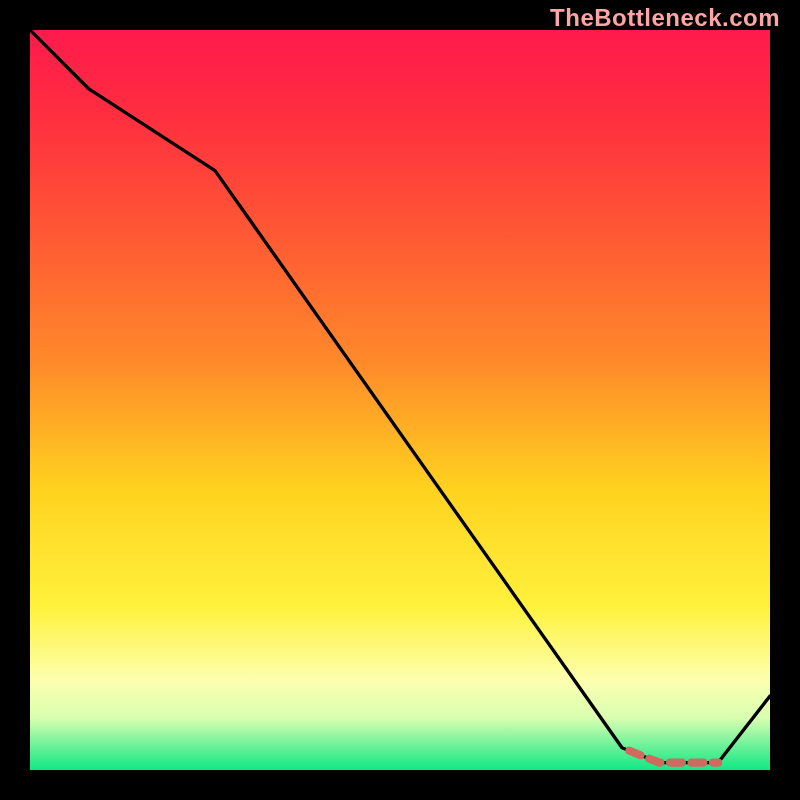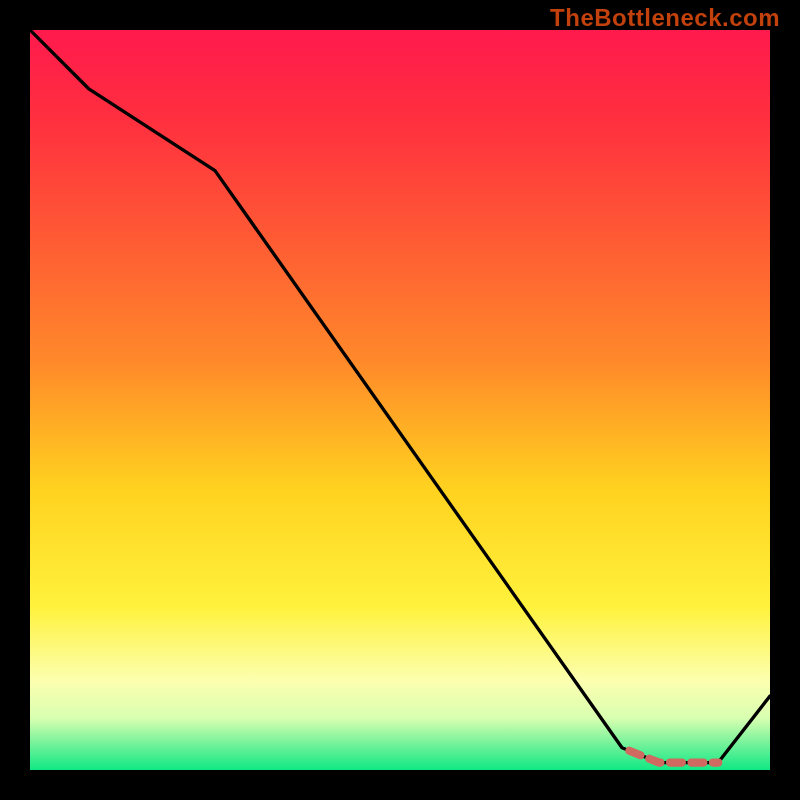--- a/index.html
+++ b/index.html
@@ -14,21 +14,21 @@
   .frame {
     position: relative;
     width: 800px;
     height: 800px;
     background: #000;
   }
   .watermark {
     position: absolute;
     top: 4px;
     right: 20px;
-    color: #c2410c;
+    color: #fca5a5;
     font-size: 24px;
     font-weight: 600;
     letter-spacing: 0.5px;
     z-index: 5;
   }
   .plot-area {
     position: absolute;
     left: 30px;
     top: 30px;
     width: 740px;

